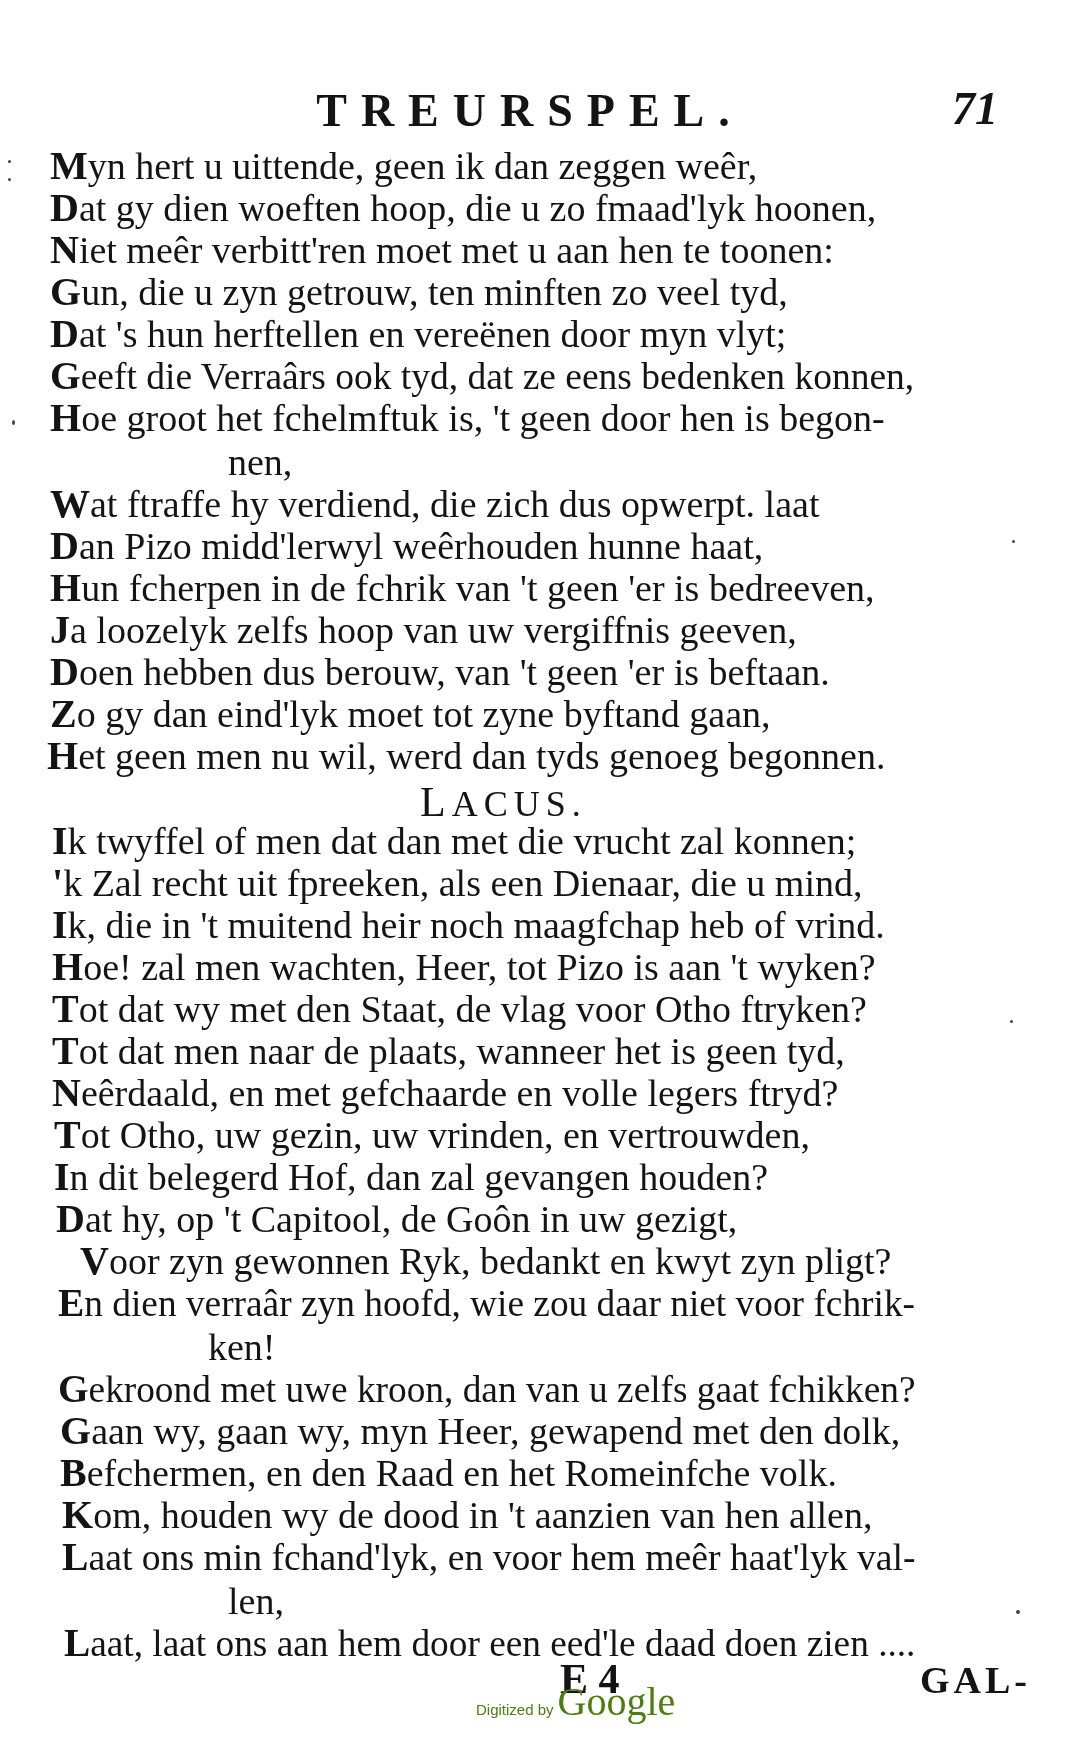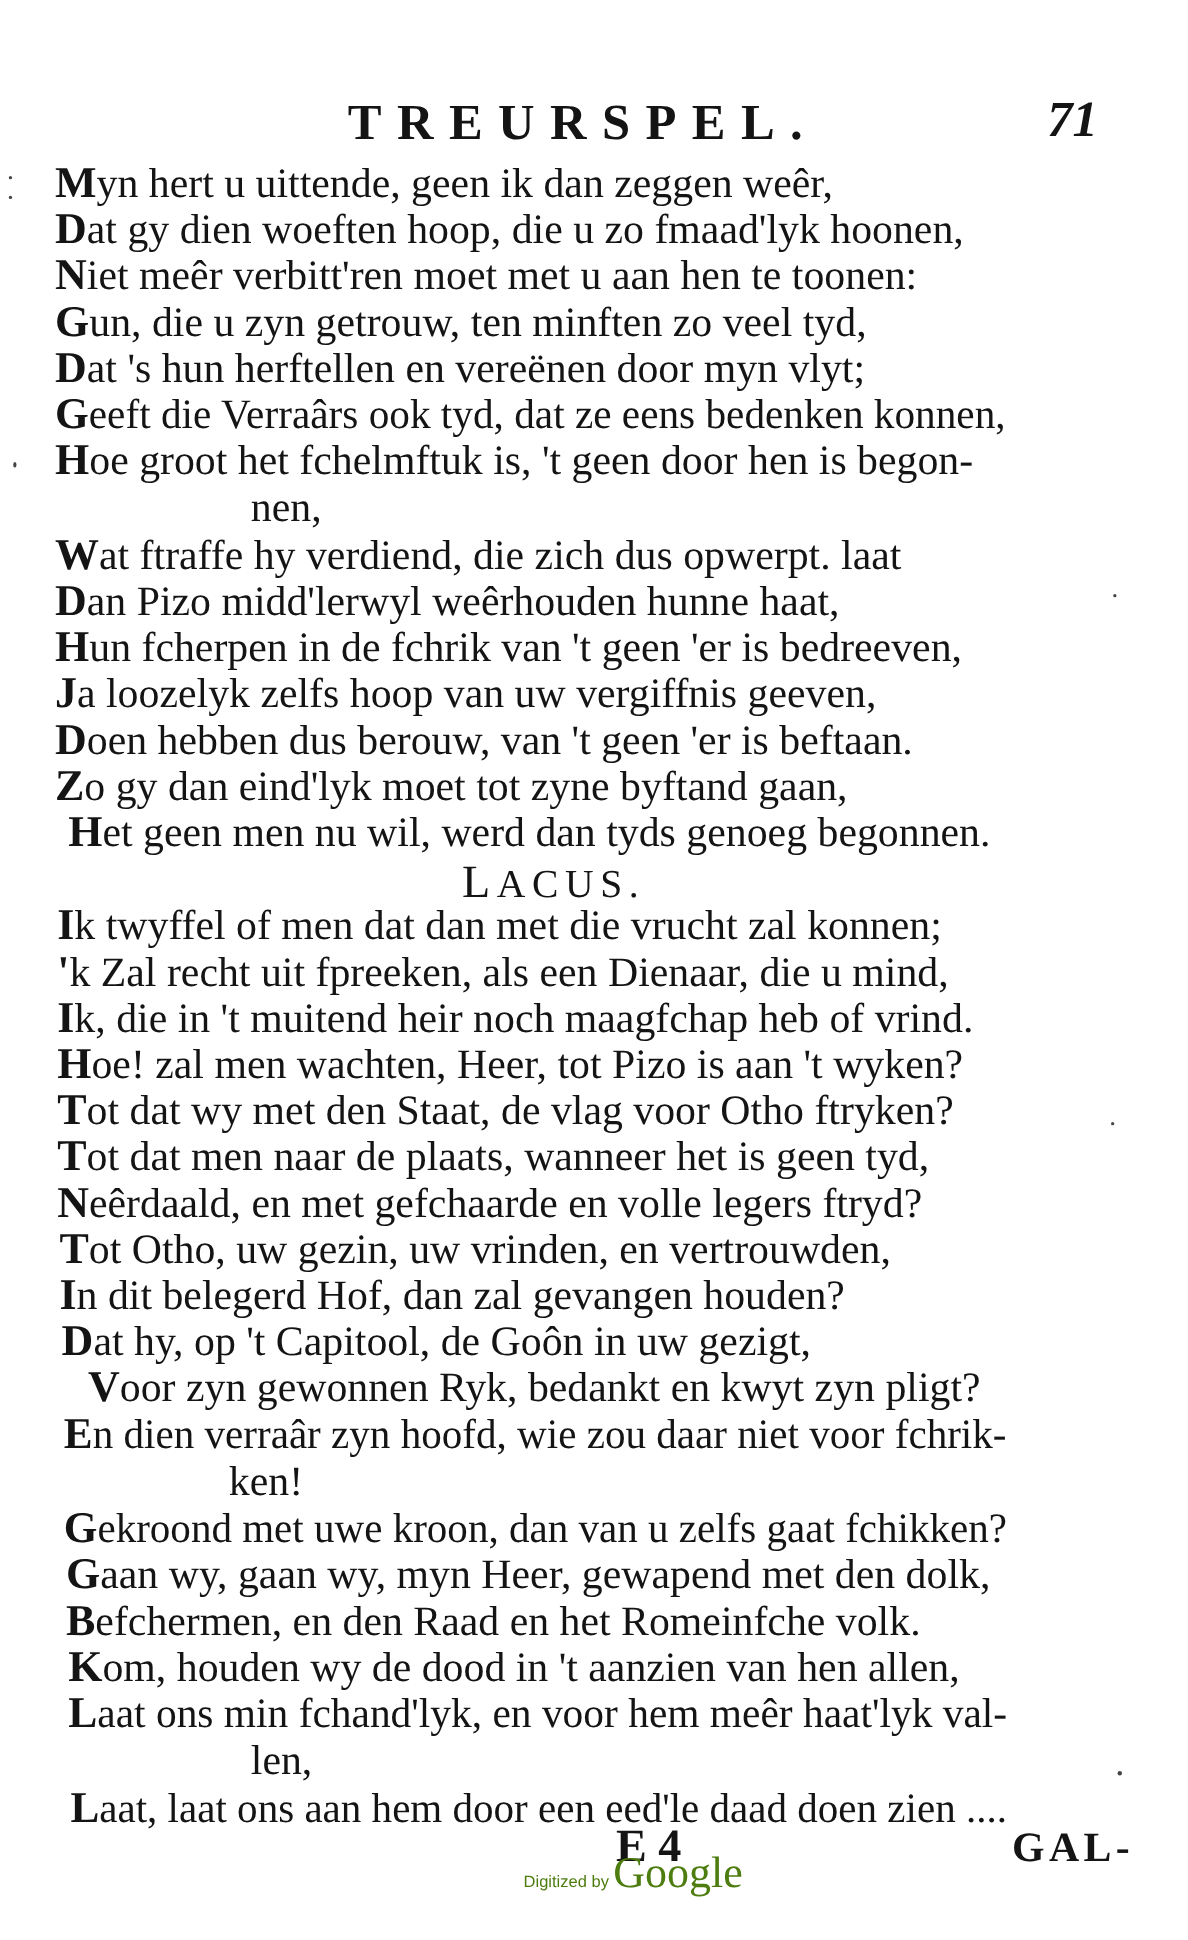--- a/index.html
+++ b/index.html
@@ -60,21 +60,21 @@
       <div class="line" style="top: 313px; left: 50px;"><span class="initial">D</span><span>at 's hun herftellen en vereënen door myn vlyt;</span></div>
       <div class="line" style="top: 355px; left: 50px; transform: scaleX(0.987);"><span class="initial">G</span><span>eeft die Verraârs ook tyd, dat ze eens bedenken konnen,</span></div>
       <div class="line" style="top: 397px; left: 50px;"><span class="initial">H</span><span>oe groot het fchelmftuk is, 't geen door hen is begon-</span></div>
       <div class="line" style="top: 441px; left: 228px;"><span>nen,</span></div>
       <div class="line" style="top: 483px; left: 50px;"><span class="initial">W</span><span>at ftraffe hy verdiend, die zich dus opwerpt. laat</span></div>
       <div class="line" style="top: 525px; left: 50px;"><span class="initial">D</span><span>an Pizo midd'lerwyl weêrhouden hunne haat,</span></div>
       <div class="line" style="top: 567px; left: 50px;"><span class="initial">H</span><span>un fcherpen in de fchrik van 't geen 'er is bedreeven,</span></div>
       <div class="line" style="top: 609px; left: 50px;"><span class="initial">J</span><span>a loozelyk zelfs hoop van uw vergiffnis geeven,</span></div>
       <div class="line" style="top: 651px; left: 50px;"><span class="initial">D</span><span>oen hebben dus berouw, van 't geen 'er is beftaan.</span></div>
       <div class="line" style="top: 693px; left: 50px;"><span class="initial">Z</span><span>o gy dan eind'lyk moet tot zyne byftand gaan,</span></div>
-      <div class="line" style="top: 735px; left: 62px;"><span class="initial">H</span><span>et geen men nu wil, werd dan tyds genoeg begonnen.</span></div>
+      <div class="line" style="top: 735px; left: 47px;"><span class="initial">H</span><span>et geen men nu wil, werd dan tyds genoeg begonnen.</span></div>
     </div>
 
   <div class="speaker">
     <span class="big">L</span><span>ACUS.</span>
   </div>
 
   <div id="passage-2">
       <div class="line" style="top: 820px; left: 52px;"><span class="initial">I</span><span>k twyffel of men dat dan met die vrucht zal konnen;</span></div>
       <div class="line" style="top: 862px; left: 52px;"><span class="initial">'</span><span>k Zal recht uit fpreeken, als een Dienaar, die u mind,</span></div>
       <div class="line" style="top: 904px; left: 52px;"><span class="initial">I</span><span>k, die in 't muitend heir noch maagfchap heb of vrind.</span></div>

